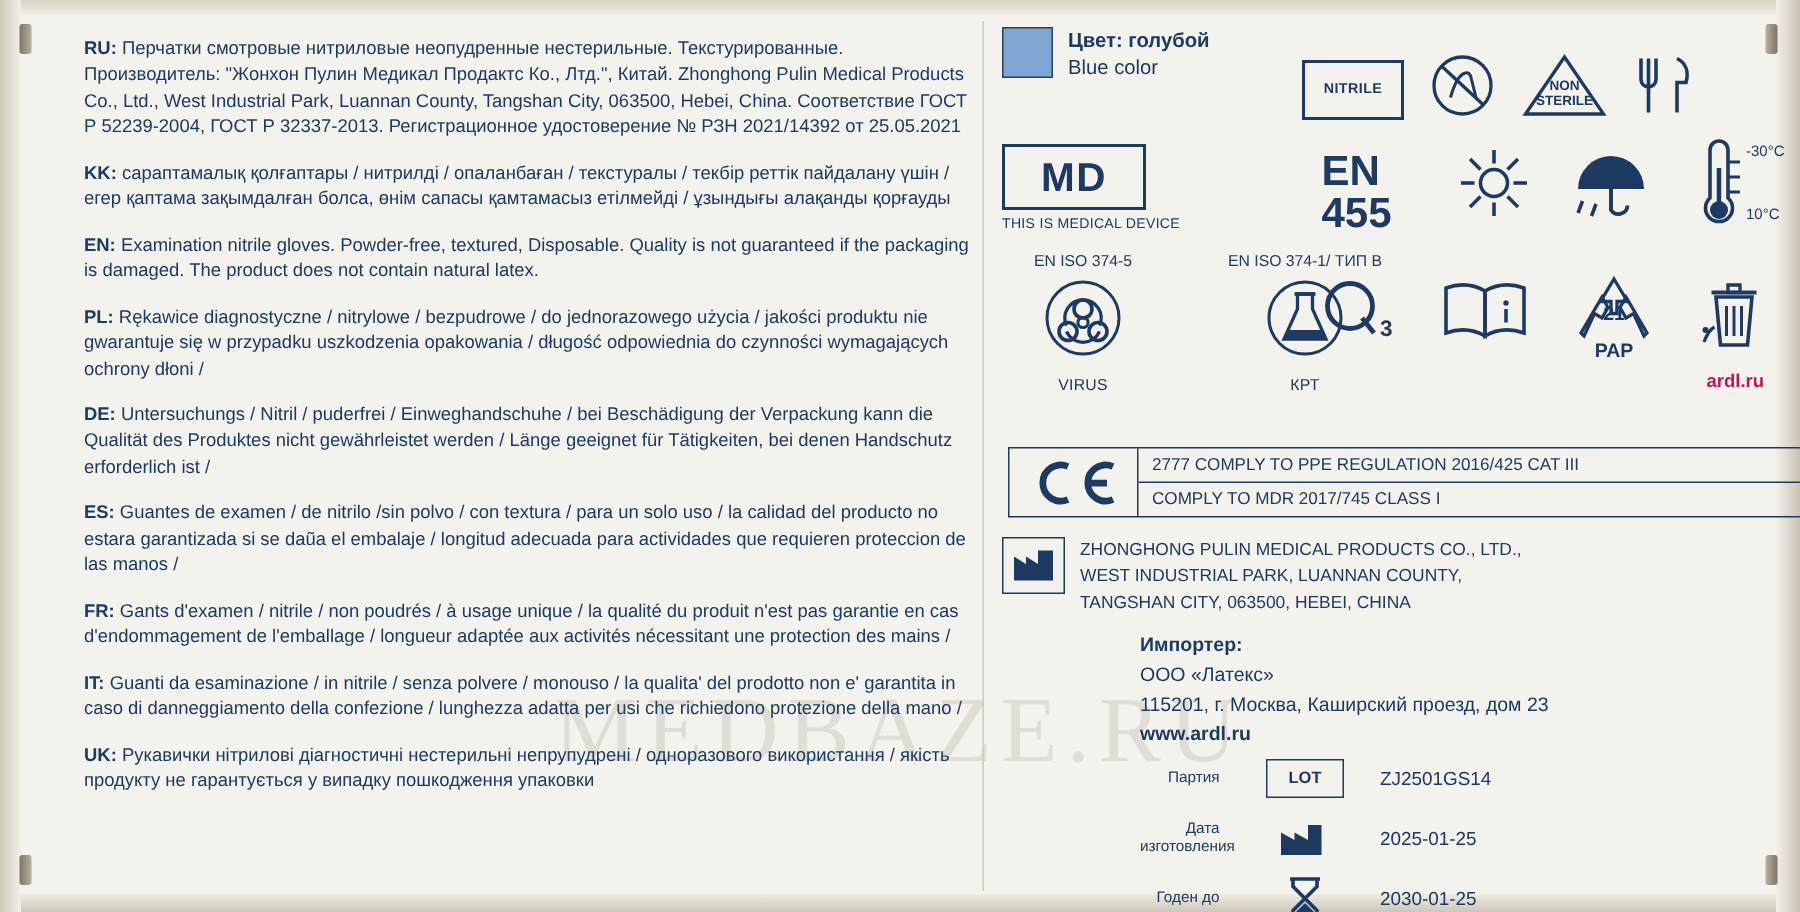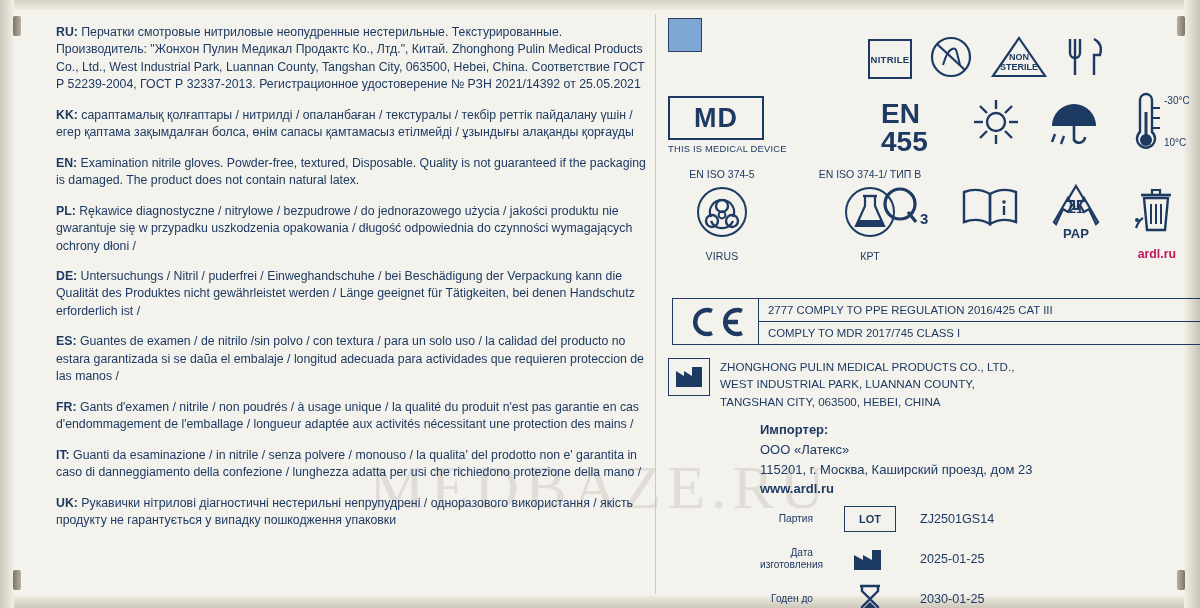--- a/index.html
+++ b/index.html
@@ -53,21 +53,21 @@
   
   .right-col { position:absolute; left:668px; top:18px; width:516px; color:#1d3a63; }
 
   .color-row { display:flex; align-items:flex-start; gap:10px; }
   .swatch { width:34px; height:34px; background:#7da7d2; border:1px solid #2a3f63; }
   .color-text { font-size:13.5px; line-height:1.35; }
   .color-text .ru { font-weight:bold; }
 
   
   .picto-strip { position:absolute; left:200px; top:16px; display:flex; gap:14px; align-items:center; }
-  .pbox { width:44px; height:40px; border:2px solid #1d3a63; display:flex; align-items:center; justify-content:center; font-size:9.5px; font-weight:bold; letter-spacing:.3px;}
+  .pbox { width:68px; height:40px; border:2px solid #1d3a63; display:flex; align-items:center; justify-content:center; font-size:9.5px; font-weight:bold; letter-spacing:.3px;}
 
   
   .md-block { position:absolute; left:0; top:78px; }
   .md-box { width:96px; height:44px; border:2px solid #1d3a63; display:flex; align-items:center; justify-content:center; font-size:27px; font-weight:bold; letter-spacing:1px; }
   .md-cap { font-size:9.4px; margin-top:3px; letter-spacing:.2px; }
 
   .en455 { position:absolute; left:213px; top:82px; font-size:28px; font-weight:bold; line-height:1.0; }
 
   .sun { position:absolute; left:302px; top:78px; }
   .umbrella { position:absolute; left:378px; top:78px; }
@@ -158,20 +158,24 @@
       <span class="lbl">UK:</span><span> Рукавички нітрилові діагностичні нестерильні непрупудрені / одноразового використання / якість продукту не гарантується у випадку пошкодження упаковки</span>
     </div>
   </div>
 
   <div class="divider"></div>
 
   <div class="right-col">
 
     <div class="color-row">
       <div class="swatch"></div>
+      <div class="color-text">
+        <div class="ru">Цвет: голубой</div>
+        <div>Blue color</div>
+      </div>
     </div>
 
     <div class="picto-strip">
       <div class="pbox">NITRILE</div>
 
       <div>
         <svg width="50" height="44" viewBox="0 0 50 44">
           <circle cx="25" cy="22" r="19" fill="none" stroke="#1d3a63" stroke-width="2.2"></circle>
           <line x1="11" y1="9" x2="39" y2="35" stroke="#1d3a63" stroke-width="2.2"></line>
           <path d="M17 30 q4 -14 9 -16 q4 -2 5 4 q2 8 3 12" fill="none" stroke="#1d3a63" stroke-width="2"></path>

